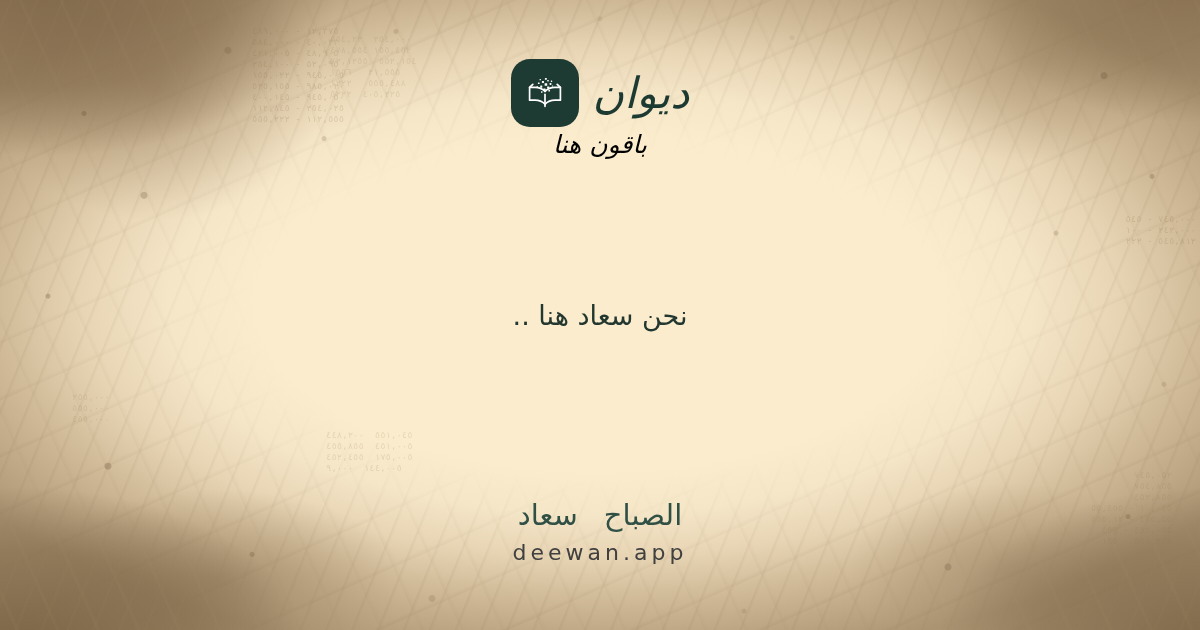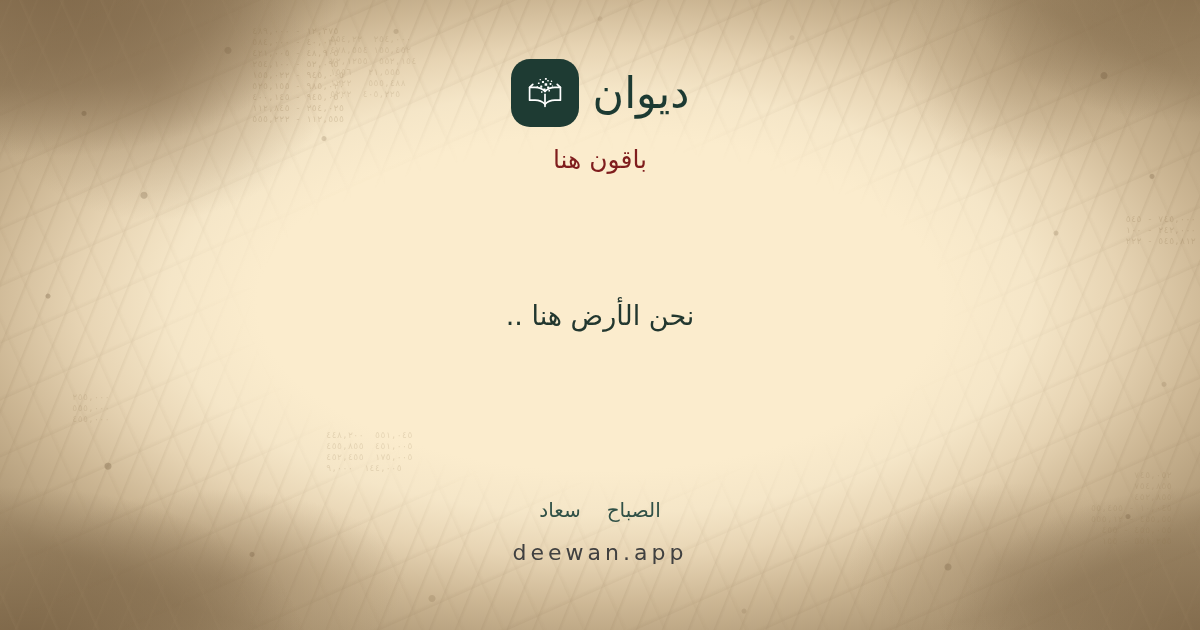--- a/index.html
+++ b/index.html
@@ -149,20 +149,21 @@
     align-items: center;
   }
 
   .brand-row {
     margin-top: 57px;
     display: flex;
     flex-direction: row-reverse;
     align-items: center;
     gap: 14px;
     height: 72px;
+    font-style: italic;
   }
 
   .logo-mark {
     width: 68px;
     height: 68px;
     border-radius: 19px;
     background: #1e3b33;
     display: flex;
     align-items: center;
     justify-content: center;
@@ -172,24 +173,25 @@
 
   .brand-name {
     font-size: 43px;
     color: #1c3a32;
     font-weight: 400;
     line-height: 1;
     letter-spacing: 0;
   }
 
   .poem-title {
-    margin-top: 16px;
+    margin-top: 1px;
     font-size: 25px;
-    color: #7f1d1d;
+    color: #000000;
     letter-spacing: 1px;
+    font-style: italic;
   }
 
   .verse-wrap {
     position: absolute;
     top: 300px;
     left: 0;
     right: 0;
     display: flex;
     justify-content: center;
   }
@@ -205,21 +207,21 @@
     white-space: nowrap;
   }
   .hemistich { direction: rtl; }
 
   .credit {
     position: absolute;
     top: 498px;
     left: 0;
     right: 0;
     text-align: center;
-    font-size: 20px;
+    font-size: 29px;
     color: #305046;
     letter-spacing: .5px;
   }
   .credit .sp { display: inline-block; width: 26px; }
 
   .site {
     position: absolute;
     top: 540px;
     left: 0;
     right: 0;
@@ -308,21 +310,21 @@
           </g>
         </svg>
       </div>
       <div class="brand-name">ديوان</div>
     </div>
 
     <div class="poem-title">باقون هنا</div>
 
     <div class="verse-wrap">
       <div class="verse-line">
-        <span class="hemistich">نحن الأرض هنا ..</span>
+        <span class="hemistich">نحن سعاد هنا ..</span>
       </div>
     </div>
 
     <div class="credit">
       <span>الصباح</span><span class="sp"></span><span>سعاد</span>
     </div>
 
     <div class="site">deewan.app</div>
 
   </div>

